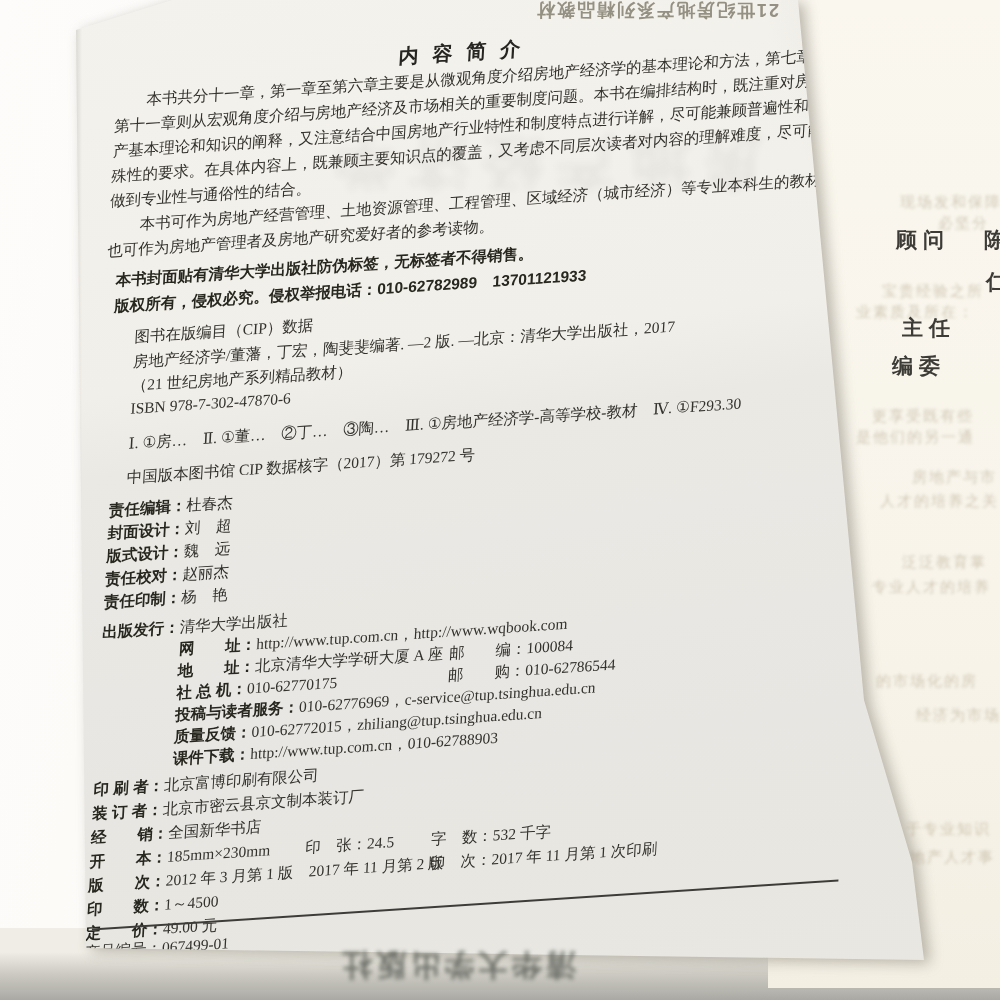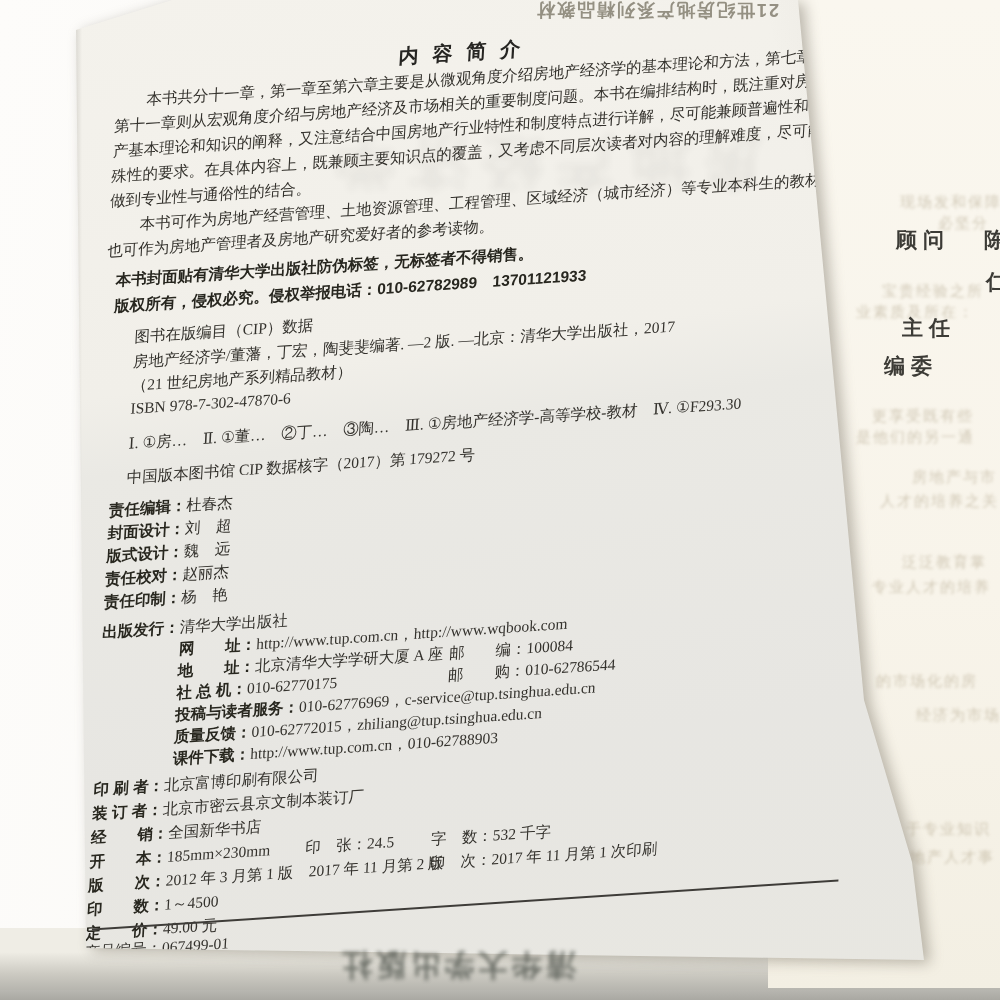--- a/index.html
+++ b/index.html
@@ -81,21 +81,21 @@
     <div class="ghost abs" style="left:104px;top:578px">专业人才的培养</div>
     <div class="ghost abs" style="left:108px;top:672px">的市场化的房</div>
     <div class="ghost abs" style="left:148px;top:706px">经济为市场</div>
     <div class="ghost abs" style="left:138px;top:820px">于专业知识</div>
     <div class="ghost abs" style="left:142px;top:848px">地产人才事</div>
 
     <div class="cmte" style="left:128px;top:226px">顾问</div>
     <div class="cmte" style="left:216px;top:226px">陈</div>
     <div class="cmte" style="left:218px;top:268px">仁</div>
     <div class="cmte" style="left:134px;top:314px">主任</div>
-    <div class="cmte" style="left:116px;top:352px">编委</div>
+    <div class="cmte" style="left:124px;top:352px">编委</div>
   </div>
 
   <div class="page-shadow">
     <div class="main-page">
       <div class="ghost-top">21世纪房地产系列精品教材</div>
       <div class="ghost-center">房地产经济学</div>
 
       <div class="content">
         <div class="ln ttl abs" style="top:38px">内容简介</div>
 

